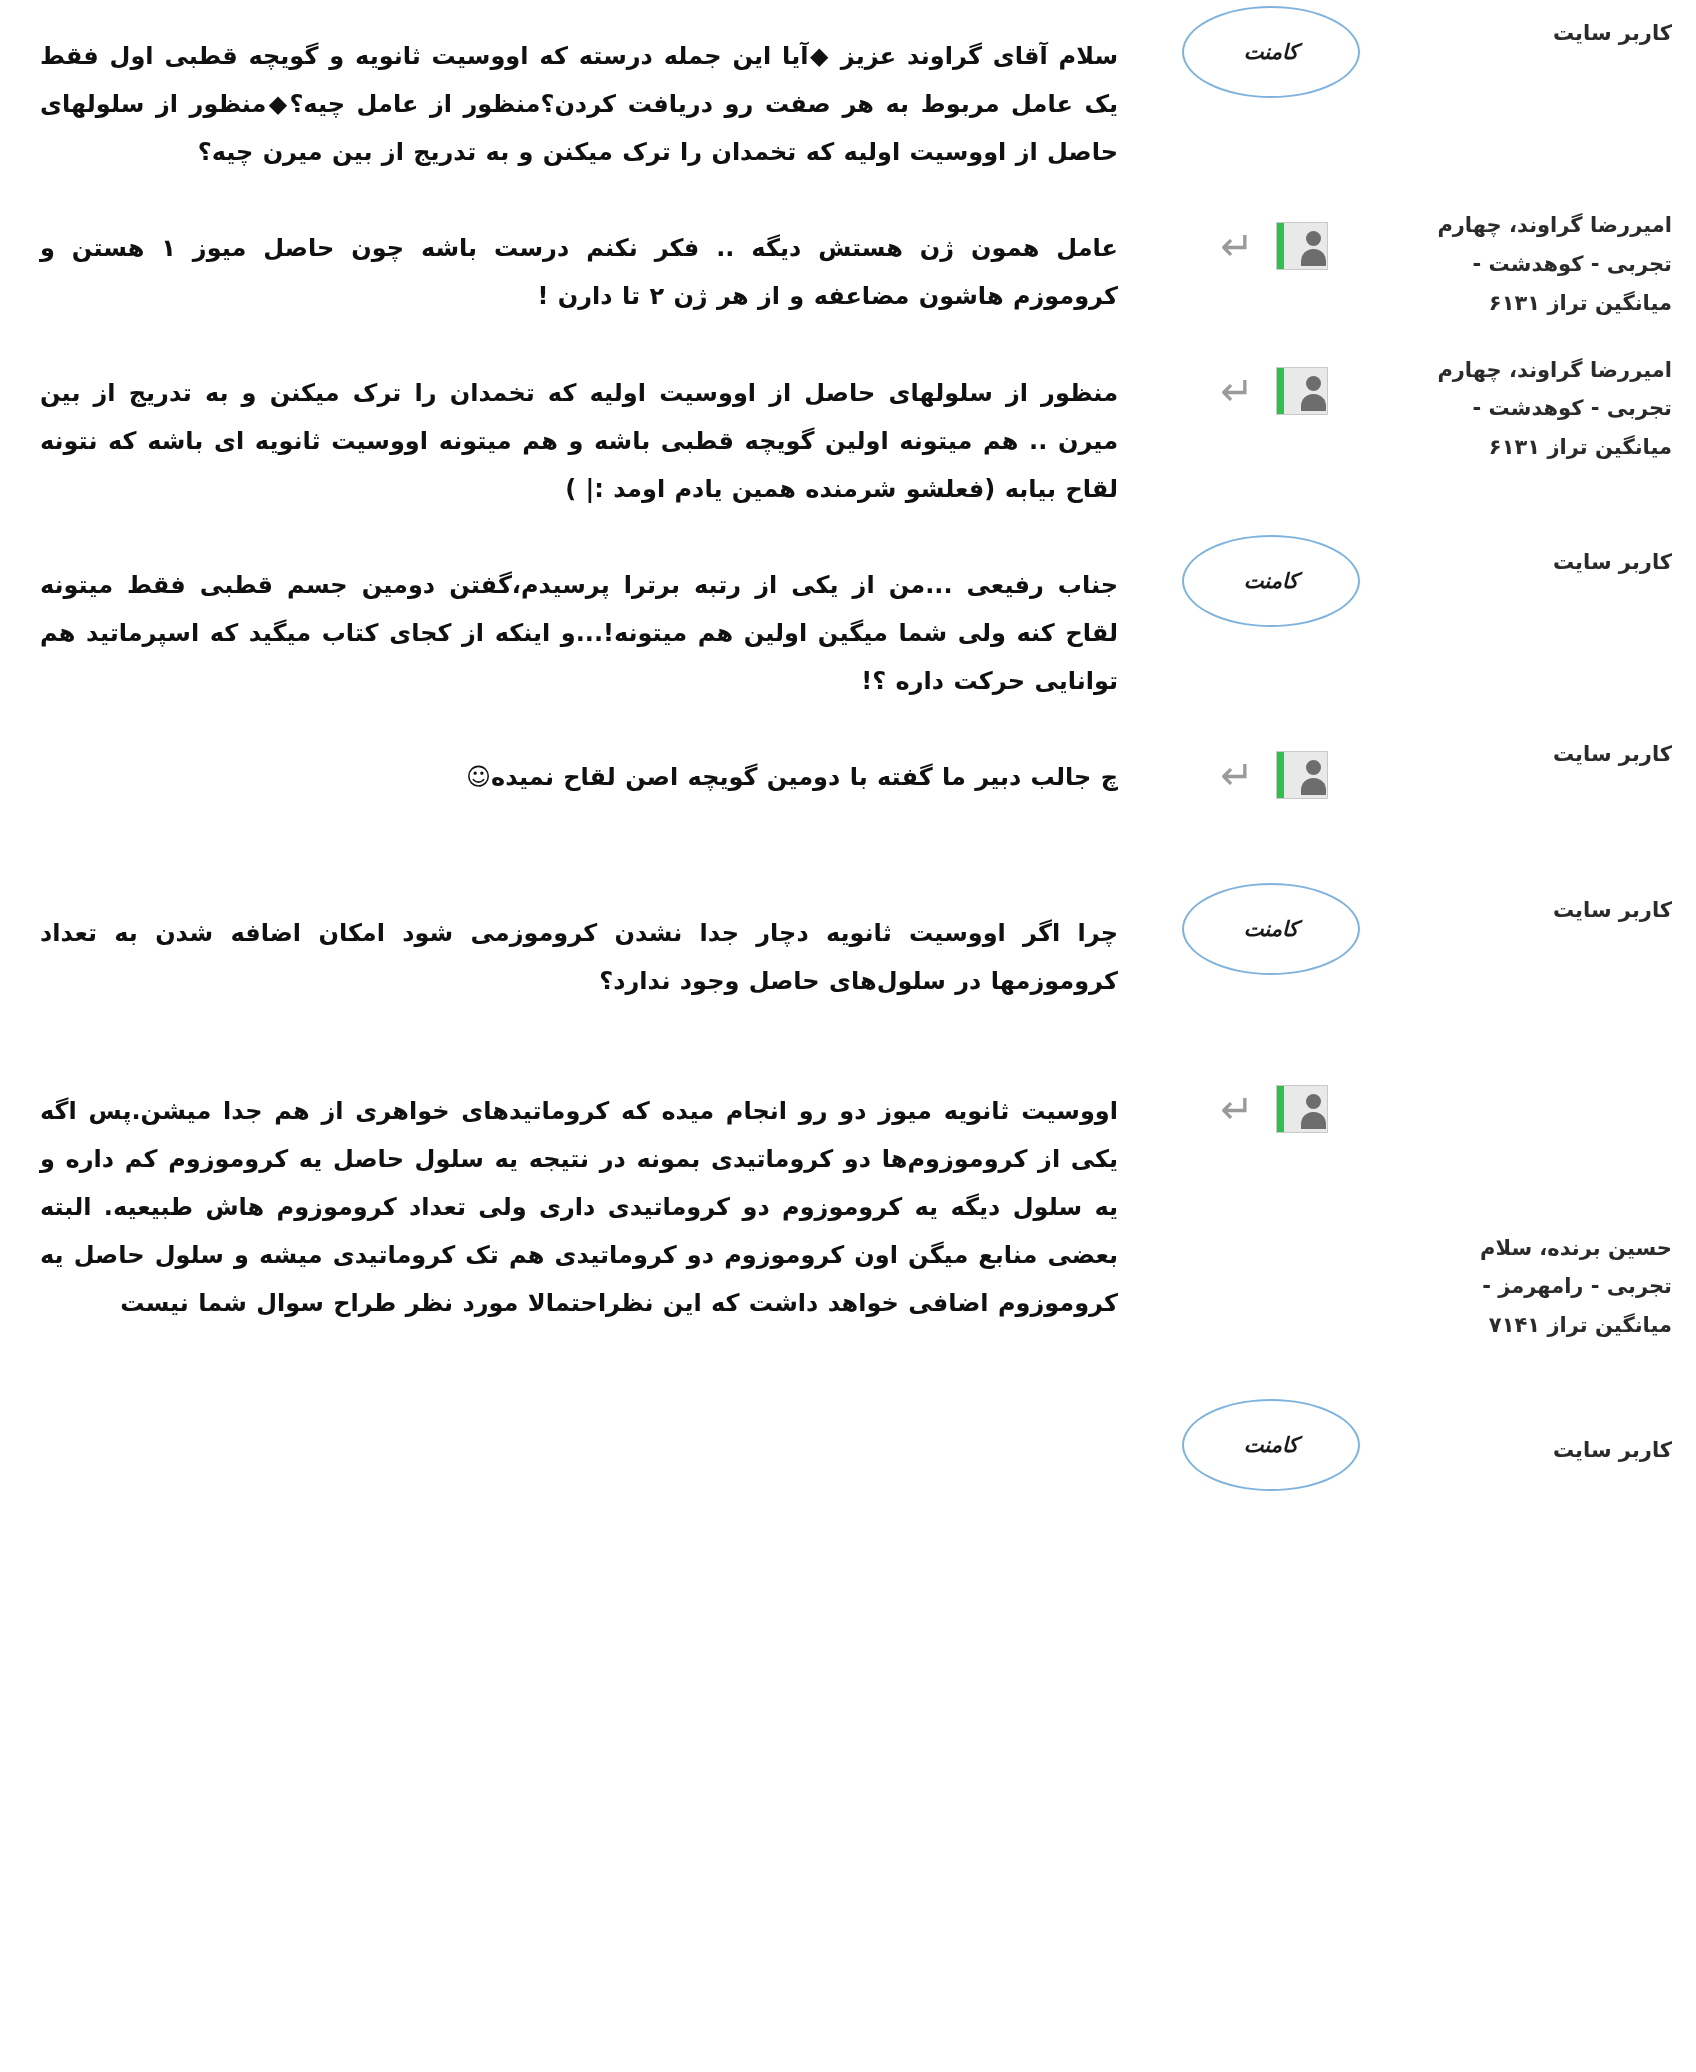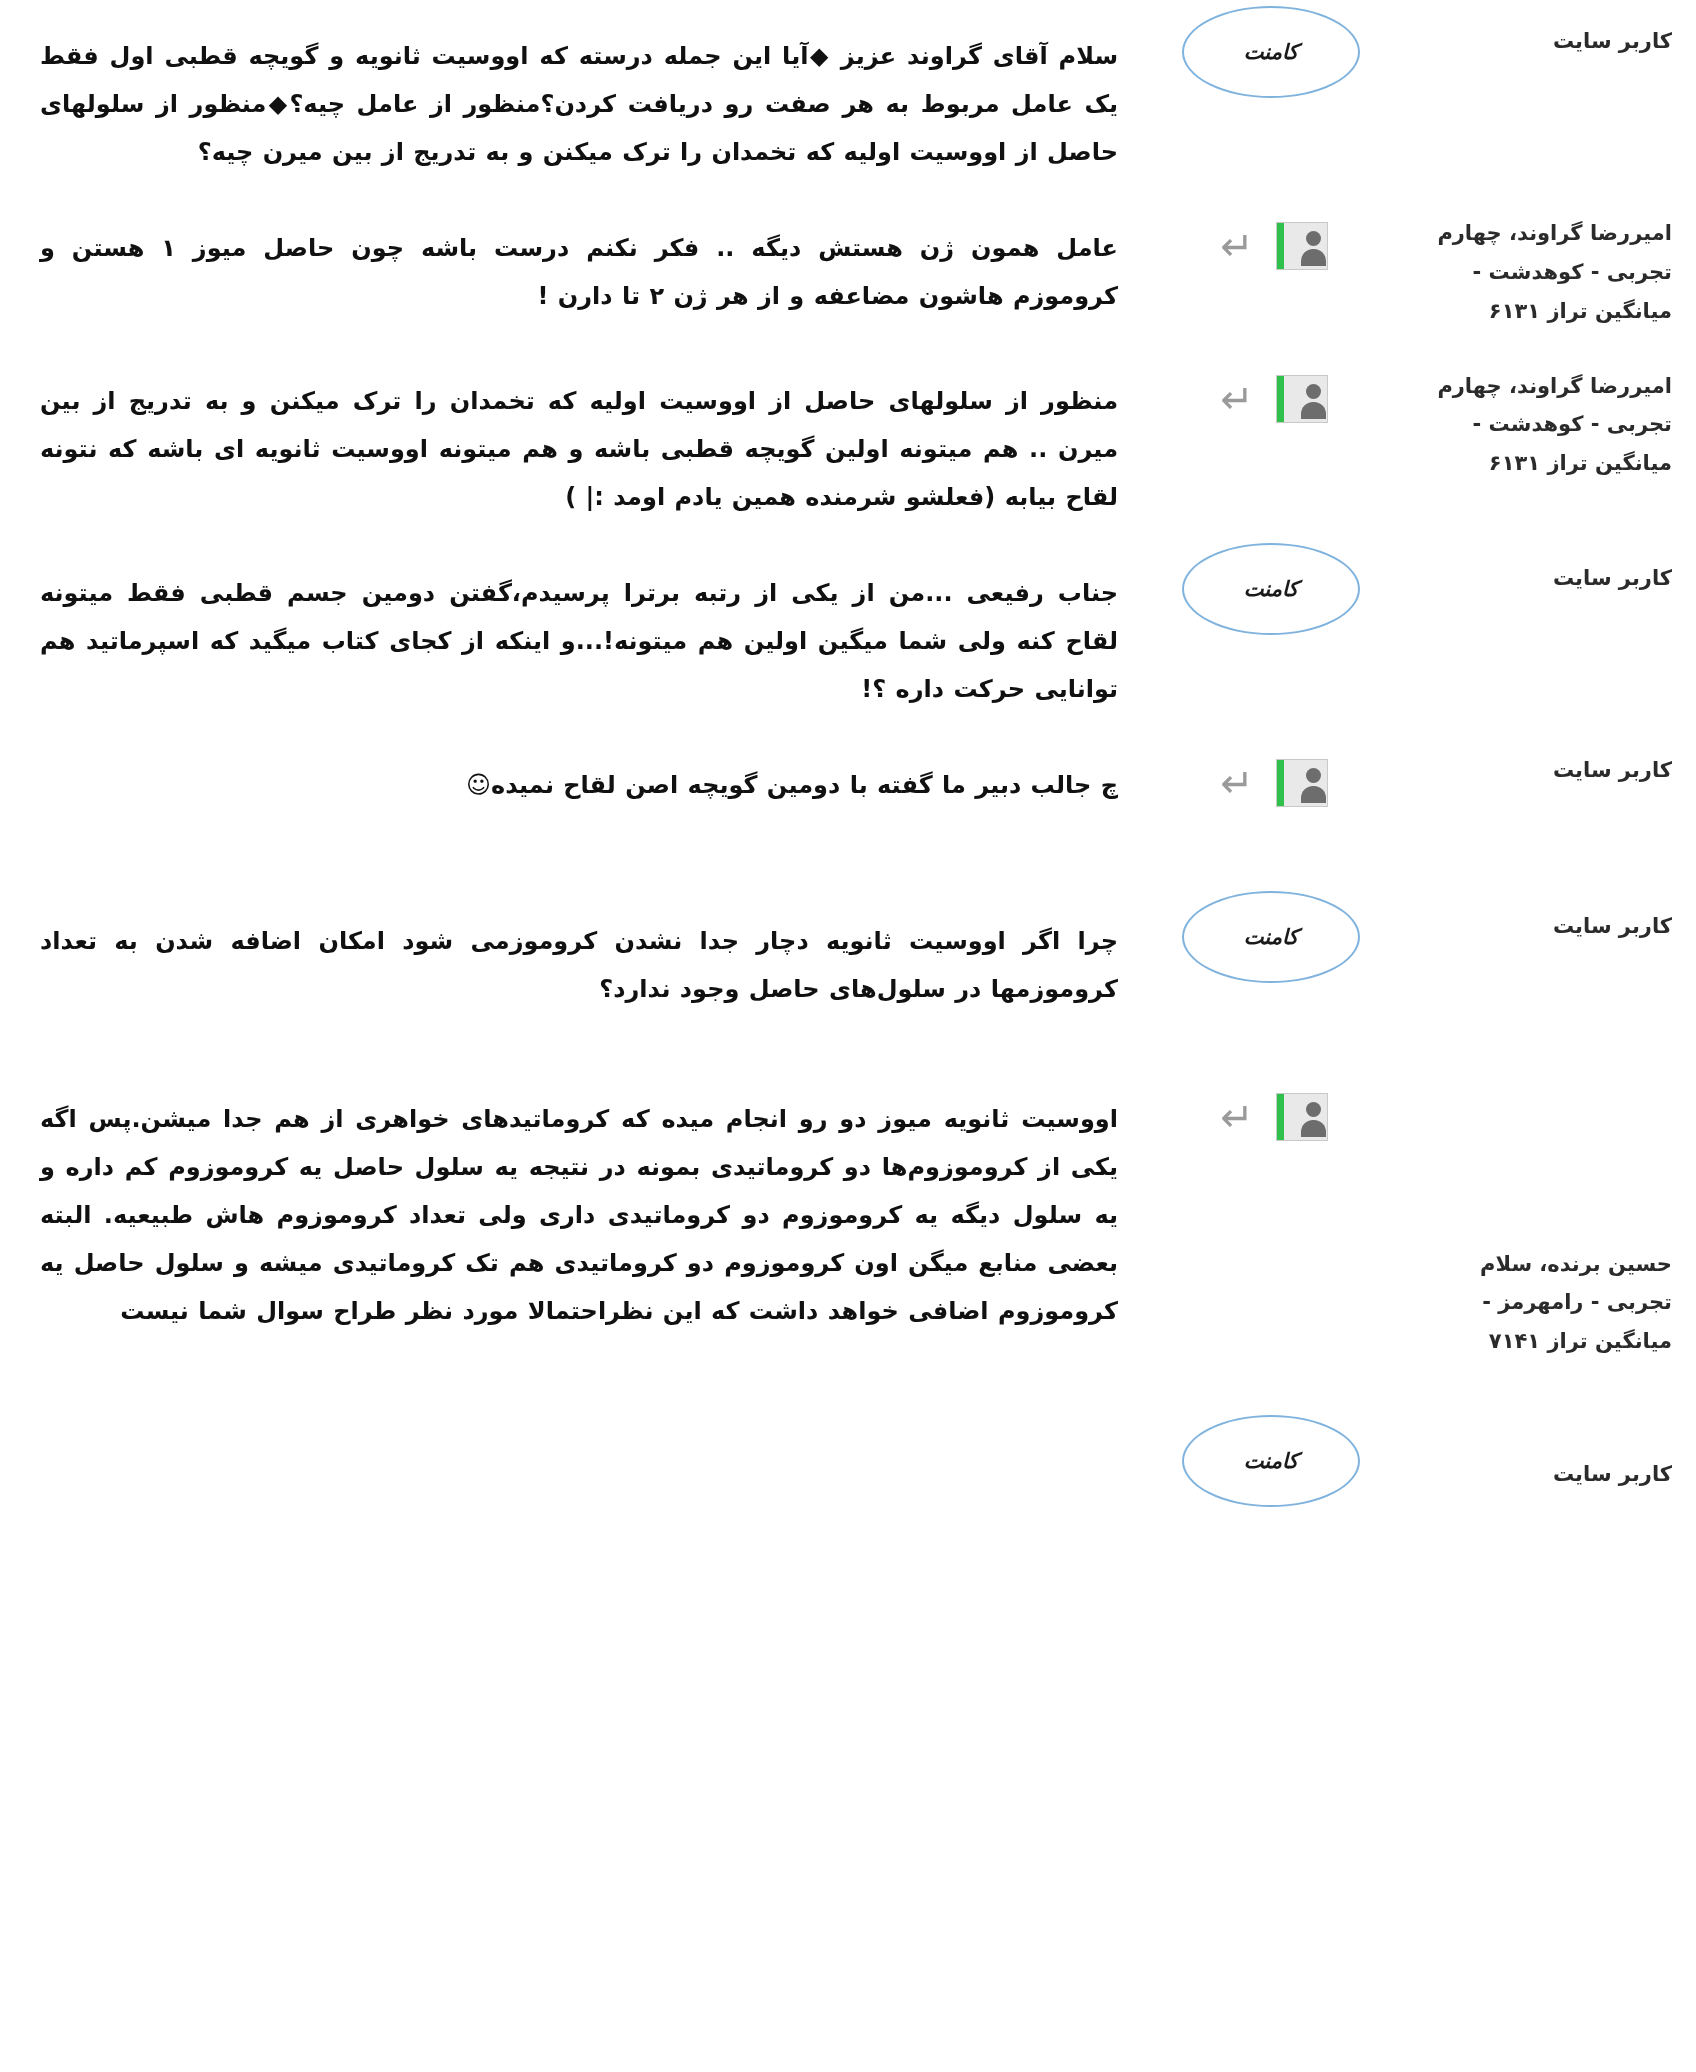--- a/index.html
+++ b/index.html
@@ -22,21 +22,20 @@
     flex-direction: row;
     width: 100%;
     align-items: flex-start;
   }
   
   .meta-col {
     width: 300px;
     flex: 0 0 300px;
     padding: 14px 24px 14px 10px;
     text-align: right;
-    margin-top: 8px;
   }
   .meta-name {
     font-size: 21px;
     line-height: 1.85;
     color: #2b2b2b;
     font-weight: 600;
   }
   .badge-col {
     width: 250px;
     flex: 0 0 250px;

